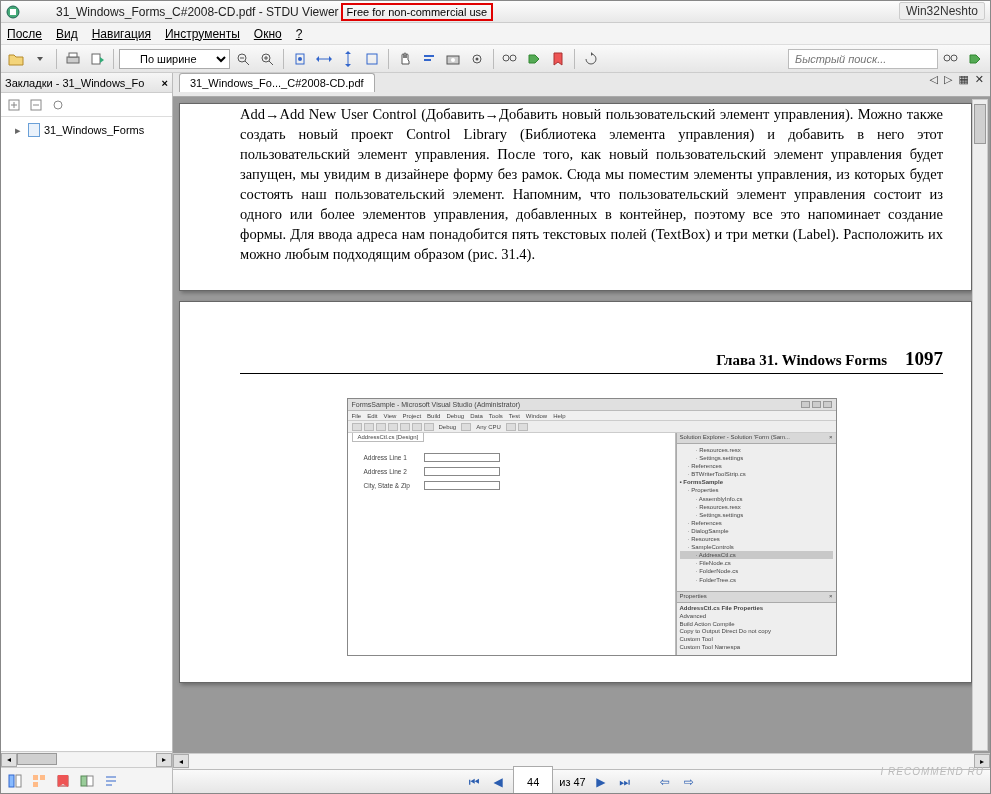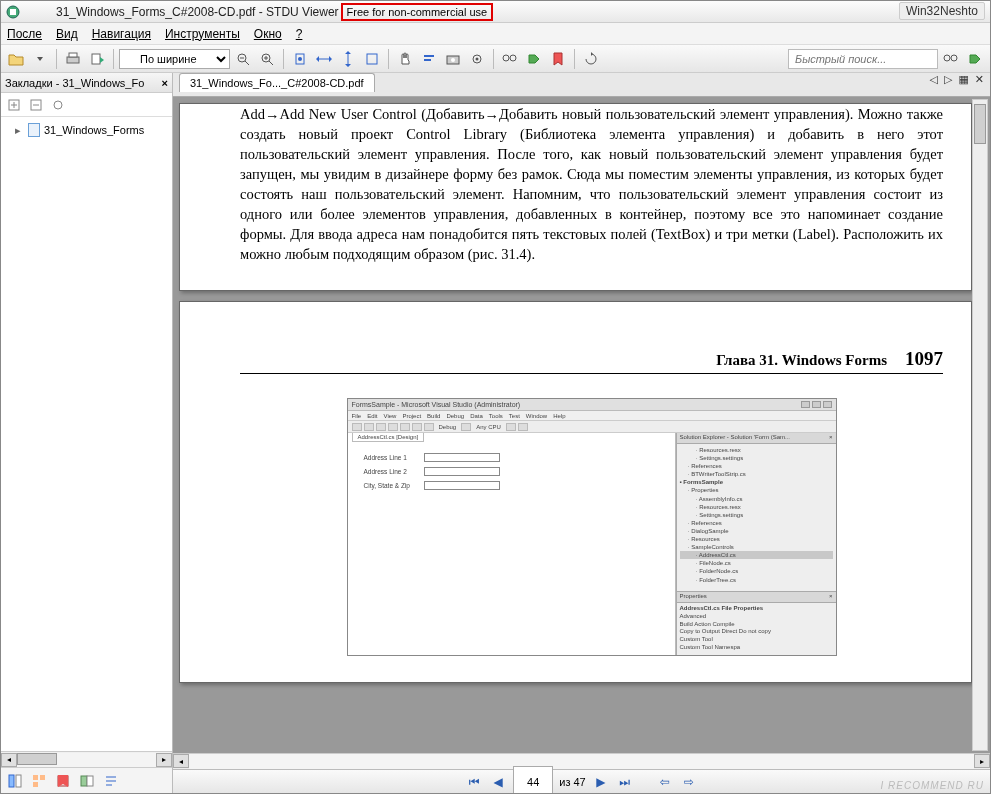--- a/index.html
+++ b/index.html
@@ -81,21 +81,21 @@
 .vs-tree .ti { white-space: nowrap; }
 .vs-tree .ind1 { padding-left: 8px; }
 .vs-tree .ind2 { padding-left: 16px; }
 .vs-tree .sel { background: #c8c8c8; }
 .vs-props { height: 64px; border-top: 1px solid #aaa; display: flex; flex-direction: column; }
 .vs-props-body { flex: 1; padding: 2px 3px; font-size: 6px; line-height: 1.3; }
 
 .pagenav { height: 24px; background: linear-gradient(#fafafa,#e6e6e6); border-top: 1px solid #bbb; display: flex; align-items: center; justify-content: center; gap: 6px; position: relative; }
 .pagenav .nav-btn { width: 18px; height: 18px; display: inline-flex; align-items: center; justify-content: center; color: #2a5db0; font-size: 12px; }
 .pagenav .page-box { width: 40px; height: 32px; border: 1px solid #aaa; background: #fff; text-align: center; font-size: 11px; }
-.pagenav .watermark { position: absolute; right: 6px; bottom: 2px; font-size: 10px; color: #bbb; font-style: italic; letter-spacing: 1px; }
+.pagenav .watermark { position: absolute; right: 6px; bottom: 16px; font-size: 10px; color: #bbb; font-style: italic; letter-spacing: 1px; }
 
 .content-hscroll { height: 16px; background: #eee; border-top: 1px solid #ccc; display: flex; }
 .content-hscroll .sc-btn { width: 16px; height: 14px; background: #e0e0e0; border: 1px solid #aaa; display: inline-flex; align-items: center; justify-content: center; font-size: 8px; }
 .content-hscroll .sc-track { flex: 1; background: #f4f4f4; }
 
 svg { display: block; }
 </style>
 </head>
 <body>
 

